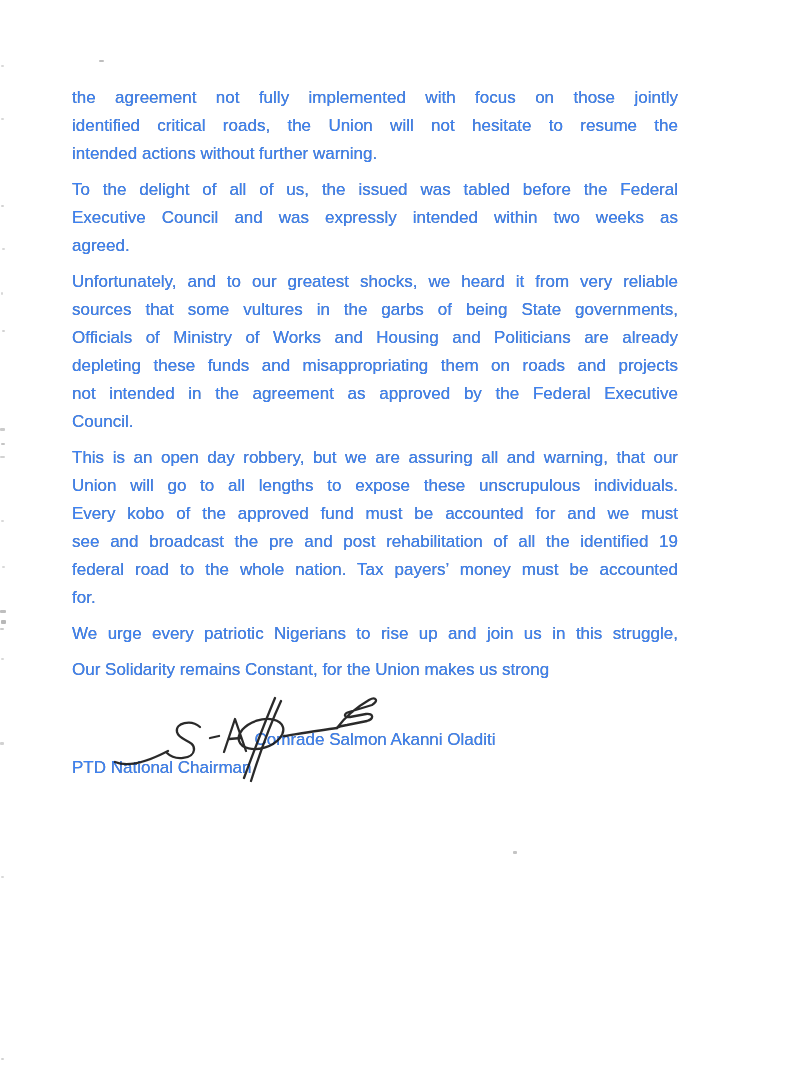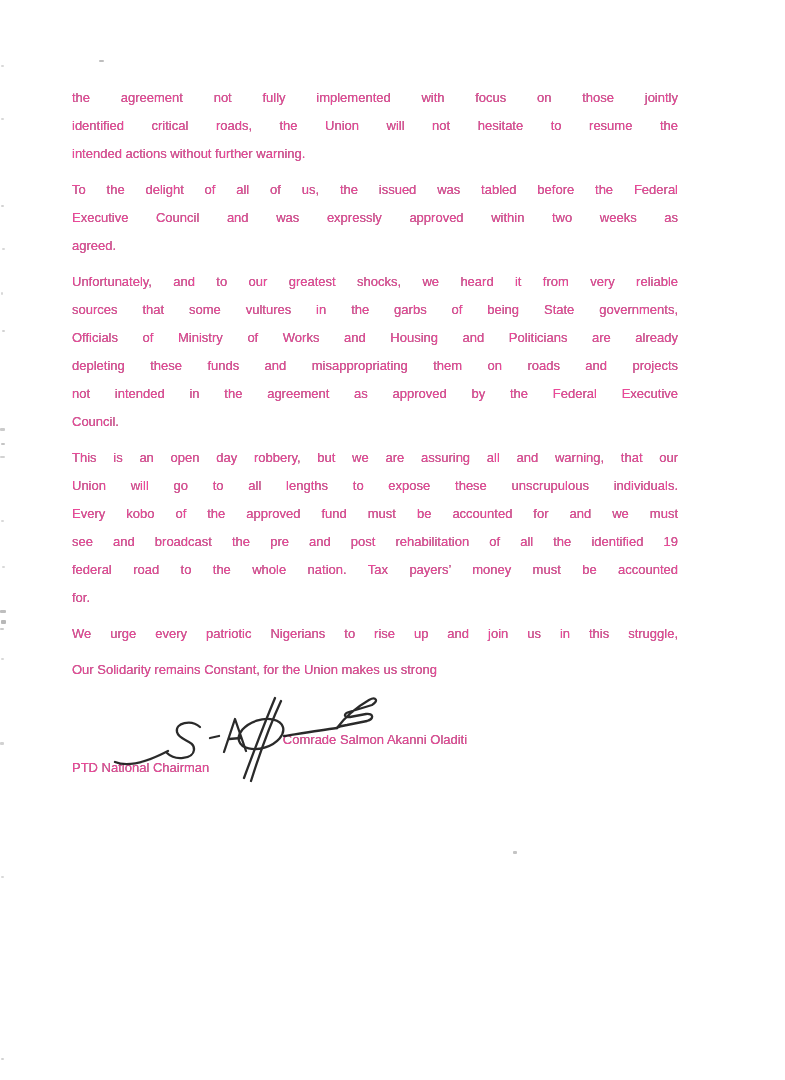--- a/index.html
+++ b/index.html
@@ -15,23 +15,23 @@
     width: 785px;
     height: 1080px;
     background: #ffffff;
     font-family: "Liberation Sans", sans-serif;
   }
   .doc {
     position: absolute;
     left: 72px;
     top: 84px;
     width: 606px;
-    font-size: 13px;
+    font-size: 17px;
     line-height: 28px;
-    color: #ec4899;
+    color: #3b82f6;
     text-shadow: 0 0 0.6px rgba(25,25,25,0.65);
   }
   .para { margin: 0 0 8px 0; }
   .ln {
     text-align: justify;
     text-align-last: justify;
   }
   .ln.last { text-align-last: left; }
   .sig-name { margin-top: 42px; text-align: center; }
   .sig-title { }
@@ -57,21 +57,21 @@
   <div class="doc">
 
     <div class="para">
       <div class="ln">the agreement not fully implemented with focus on those jointly</div>
       <div class="ln">identified critical roads, the Union will not hesitate to resume the</div>
       <div class="ln last">intended actions without further warning.</div>
     </div>
 
     <div class="para">
       <div class="ln">To the delight of all of us, the issued was tabled before the Federal</div>
-      <div class="ln">Executive Council and was expressly approved within two weeks as</div>
+      <div class="ln">Executive Council and was expressly intended within two weeks as</div>
       <div class="ln last">agreed.</div>
     </div>
 
     <div class="para">
       <div class="ln">Unfortunately, and to our greatest shocks, we heard it from very reliable</div>
       <div class="ln">sources that some vultures in the garbs of being State governments,</div>
       <div class="ln">Officials of Ministry of Works and Housing and Politicians are already</div>
       <div class="ln">depleting these funds and misappropriating them on roads and projects</div>
       <div class="ln">not intended in the agreement as approved by the Federal Executive</div>
       <div class="ln last">Council.</div>

